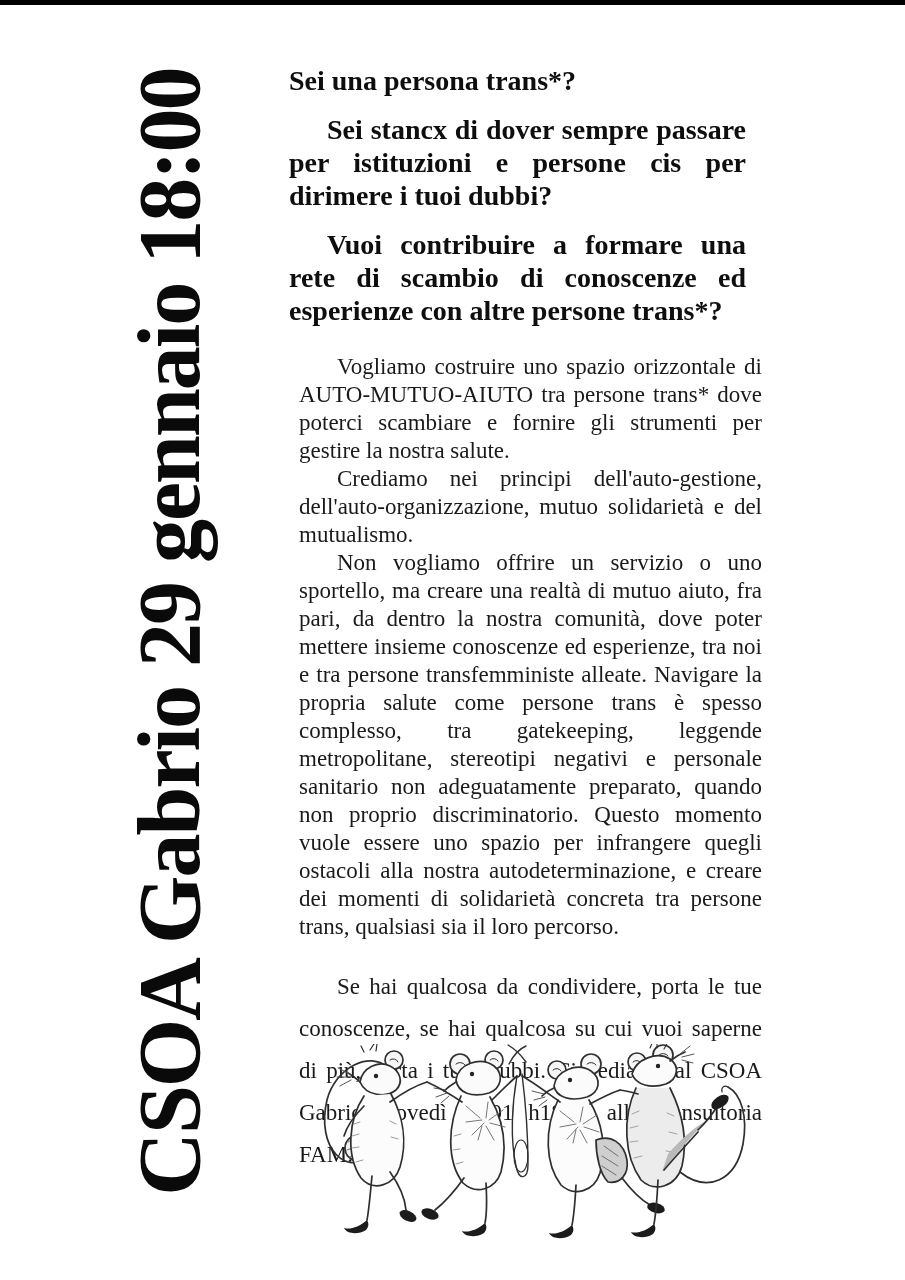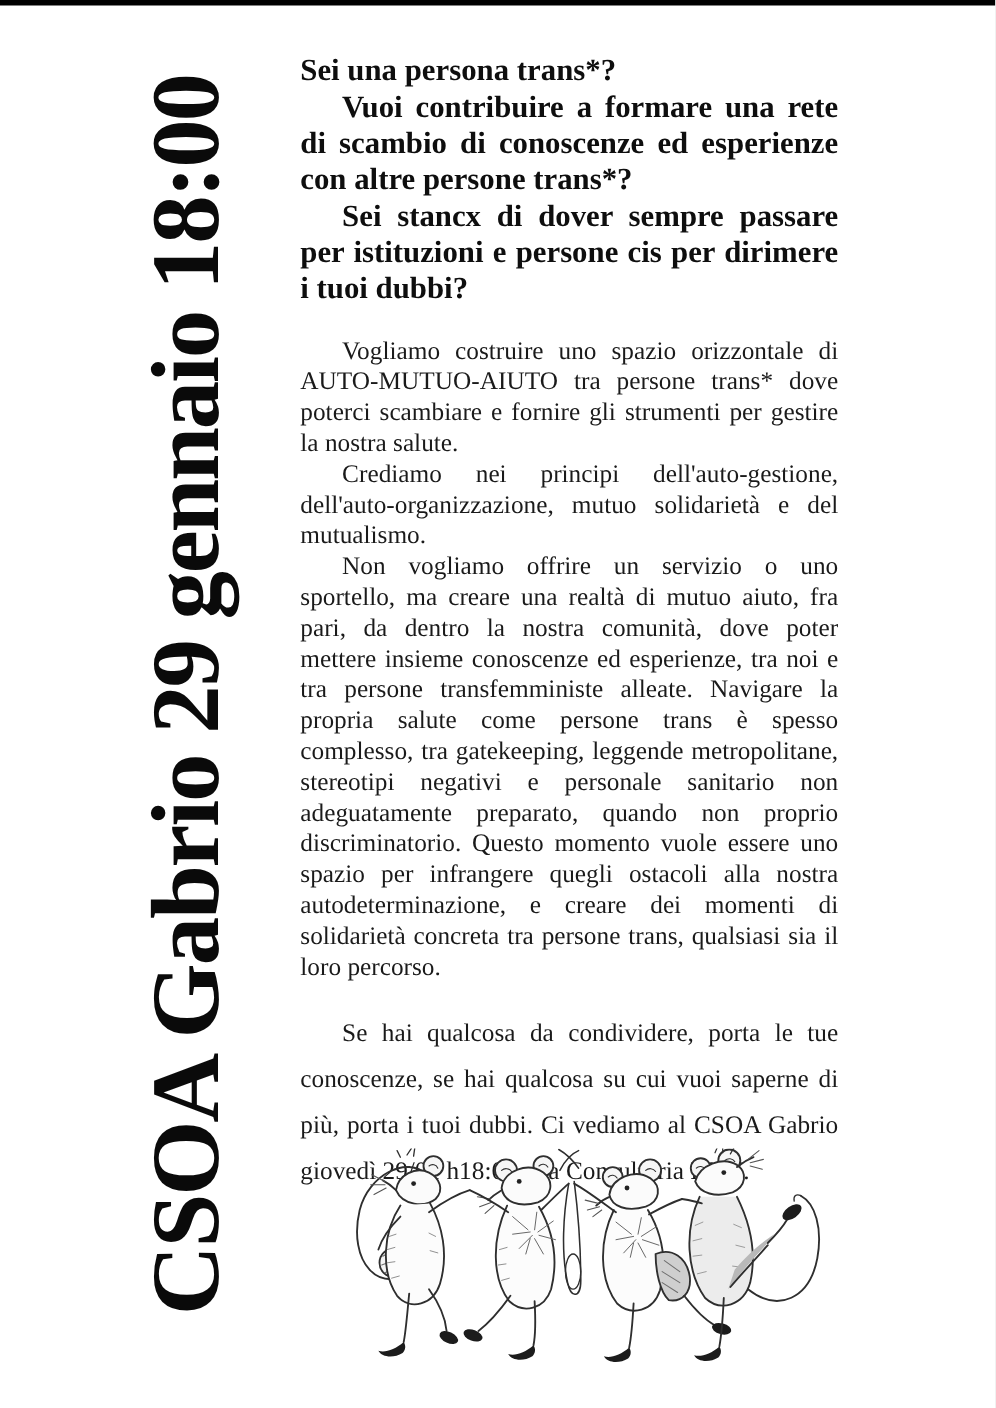--- a/index.html
+++ b/index.html
@@ -34,30 +34,30 @@
     white-space: nowrap;
     color: #0a0a0a;
   }
   .content-column {
     position: absolute;
     left: 273px;
     top: 48px;
     width: 489px;
   }
   .headline p {
-    margin: 0;
+    margin: 16px;
     font-weight: bold;
     font-size: 28px;
     line-height: 33px;
     text-align: justify;
     text-indent: 38px;
     color: #0e0e0e;
   }
   .headline p.first { text-indent: 0; }
-  .body-text { margin-top: 26px; }
+  .body-text { margin-top: 26px; margin-left: 26px; }
   .body-text p {
     margin: 0;
     font-size: 23px;
     line-height: 28px;
     text-align: justify;
     text-indent: 38px;
     color: #1a1a1a;
   }
   .body-text p.closing {
     margin-top: 25px;
@@ -81,22 +81,22 @@
   <div class="top-bar"></div>
 
   <div class="vertical-title">
     <span>CSOA Gabrio 29 gennaio 18:00</span>
   </div>
 
   <main class="content-column">
 
     <section class="headline">
       <p class="first">Sei una persona trans*?</p>
+      <p>Sei stancx di dover sempre passare per istituzioni e persone cis per dirimere i tuoi dubbi?</p>
       <p>Vuoi contribuire a formare una rete di scambio di conoscenze ed esperienze con altre persone trans*?</p>
-      <p>Sei stancx di dover sempre passare per istituzioni e persone cis per dirimere i tuoi dubbi?</p>
     </section>
 
     <section class="body-text">
       <p>Vogliamo costruire uno spazio orizzontale di AUTO-MUTUO-AIUTO tra persone trans* dove poterci scambiare e fornire gli strumenti per gestire la nostra salute.</p>
       <p>Crediamo nei principi dell'auto-gestione, dell'auto-organizzazione, mutuo solidarietà e del mutualismo.</p>
       <p>Non vogliamo offrire un servizio o uno sportello, ma creare una realtà di mutuo aiuto, fra pari, da dentro la nostra comunità, dove poter mettere insieme conoscenze ed esperienze, tra noi e tra persone transfemministe alleate. Navigare la propria salute come persone trans è spesso complesso, tra gatekeeping, leggende metropolitane, stereotipi negativi e personale sanitario non adeguatamente preparato, quando non proprio discriminatorio. Questo momento vuole essere uno spazio per infrangere quegli ostacoli alla nostra autodeterminazione, e creare dei momenti di solidarietà concreta tra persone trans, qualsiasi sia il loro percorso.</p>
       <p class="closing">Se hai qualcosa da condividere, porta le tue conoscenze, se hai qualcosa su cui vuoi saperne di più, porta i tuoi dubbi. Ci vediamo al CSOA Gabrio giovedì 29/01 h18:00 alla Consultoria FAM.</p>
     </section>
 
   </main>

